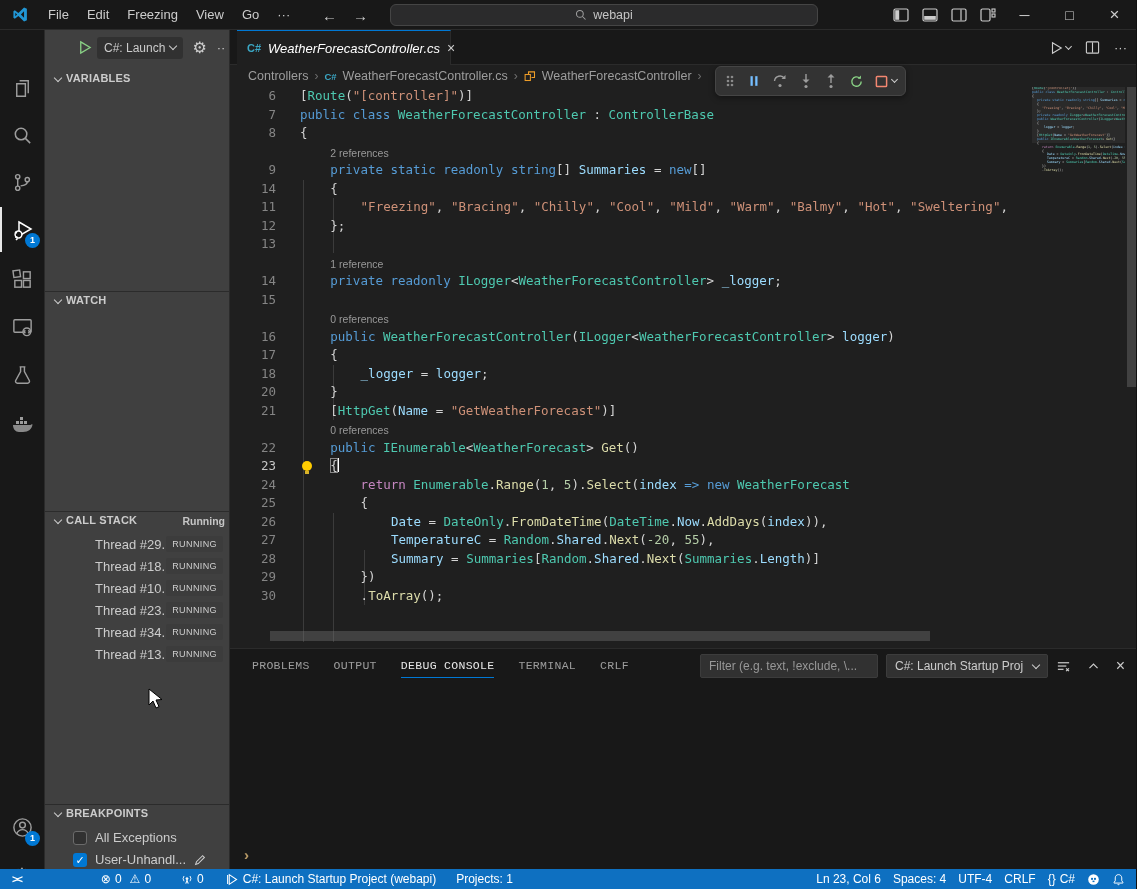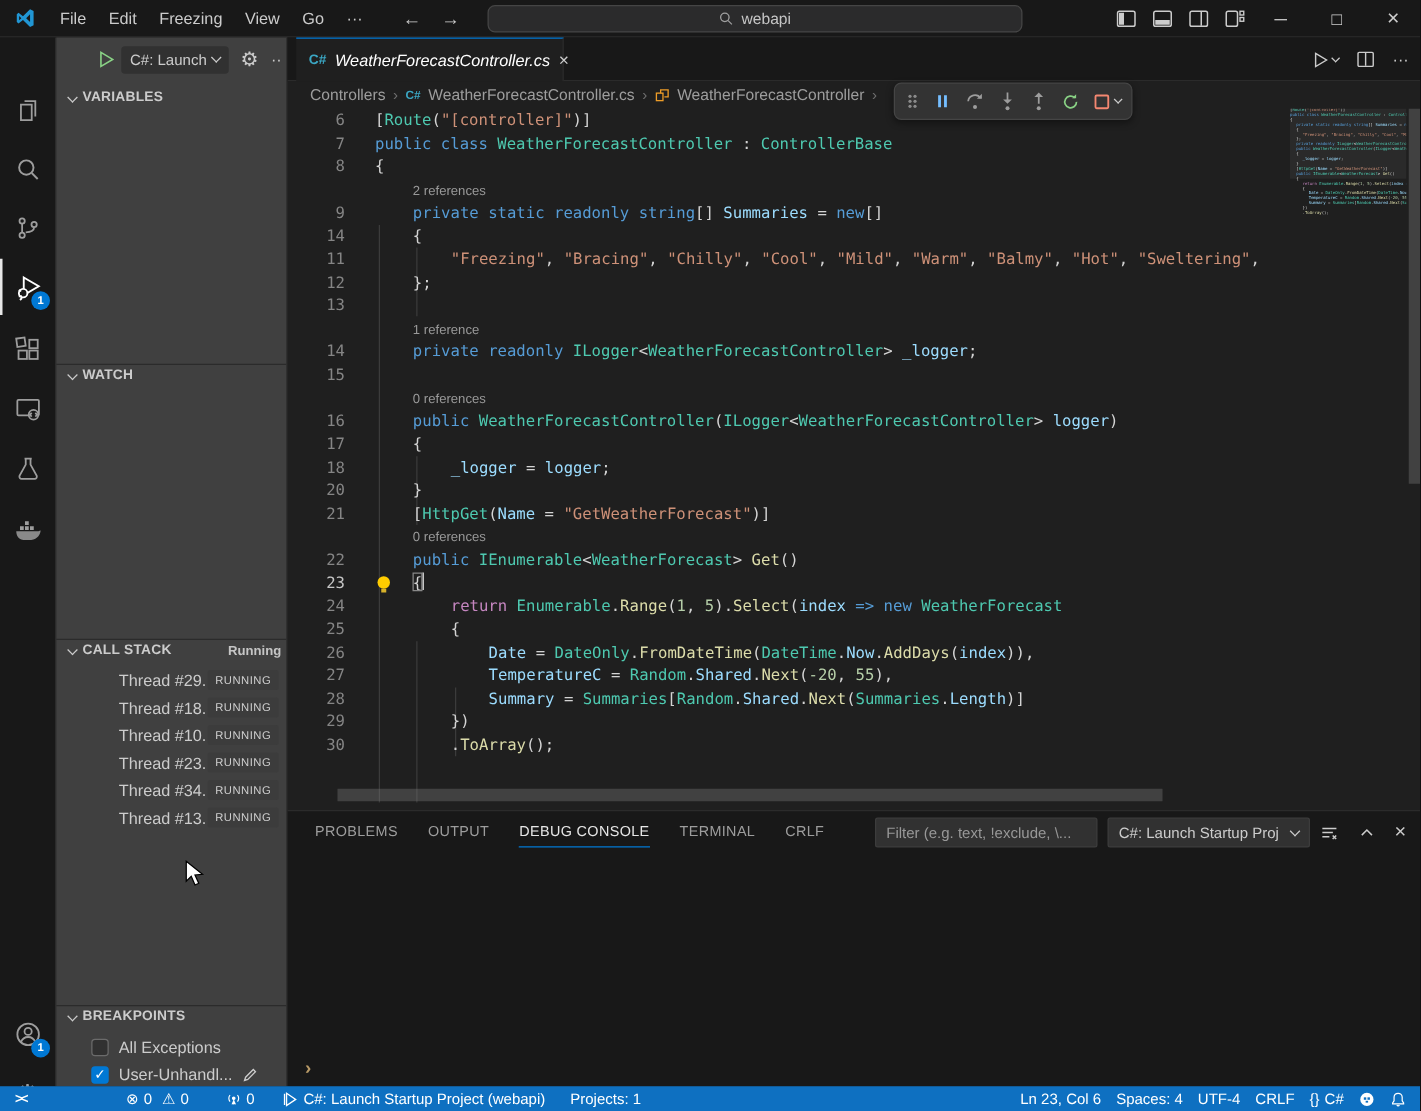--- a/index.html
+++ b/index.html
@@ -67,21 +67,21 @@
 
   .minimap{position:absolute;right:12px;top:57px;width:93px;height:561px;overflow:hidden;font-family:"DejaVu Sans Mono",monospace;font-size:3.2px;line-height:3.9px;white-space:pre;}
   .mm-slider{position:absolute;right:12px;top:57px;width:93px;height:56px;background:rgba(255,255,255,.05);}
   .vscroll{position:absolute;right:0;top:57px;width:10px;height:300px;background:rgba(121,121,121,.38);}
   .hscroll{position:absolute;left:40px;top:601px;width:660px;height:10px;background:rgba(121,121,121,.38);}
 
   .debug-toolbar{position:absolute;left:485px;top:36px;height:30px;background:#333333;border:1px solid #454545;border-radius:6px;display:flex;align-items:center;padding:0 8px;gap:11px;box-shadow:0 2px 6px rgba(0,0,0,.4);}
 
   
   .panel{position:absolute;left:230px;top:648px;width:907px;height:221px;background:#181818;border-top:1px solid #2b2b2b;}
-  .panel-tabs{position:absolute;left:10px;top:0;height:34px;display:flex;align-items:flex-end;}
+  .panel-tabs{position:absolute;left:10px;top:0;height:34px;display:flex;align-items:flex-end;font-family:Liberation Mono, monospace;}
   .panel-tab{padding:0 12px;height:34px;line-height:34px;font-size:11.5px;letter-spacing:.3px;color:#9d9d9d;position:relative;}
   .panel-tab.active{color:#e7e7e7;}
   .panel-tab.active:after{content:"";position:absolute;left:12px;right:12px;bottom:5px;height:1.5px;background:#0078d4;}
   .filter-input{position:absolute;left:470px;top:5px;width:178px;height:24px;background:#313131;border:1px solid #3c3c3c;border-radius:2px;color:#cccccc;font-size:12px;padding:0 8px;font-family:"Liberation Sans",sans-serif;}
   .filter-input::placeholder{color:#989898;}
   .session-dd{position:absolute;left:656px;top:5px;width:162px;height:24px;background:#313131;border:1px solid #3c3c3c;border-radius:2px;display:flex;align-items:center;justify-content:space-between;padding:0 8px;font-size:12px;color:#cccccc;white-space:nowrap;overflow:hidden;}
   .panel-icons{position:absolute;right:12px;top:0;height:34px;display:flex;align-items:center;gap:16px;color:#cccccc;}
   .repl-prompt{position:absolute;left:14px;bottom:6px;color:#b89a67;font-size:15px;font-weight:bold;}
 
   

